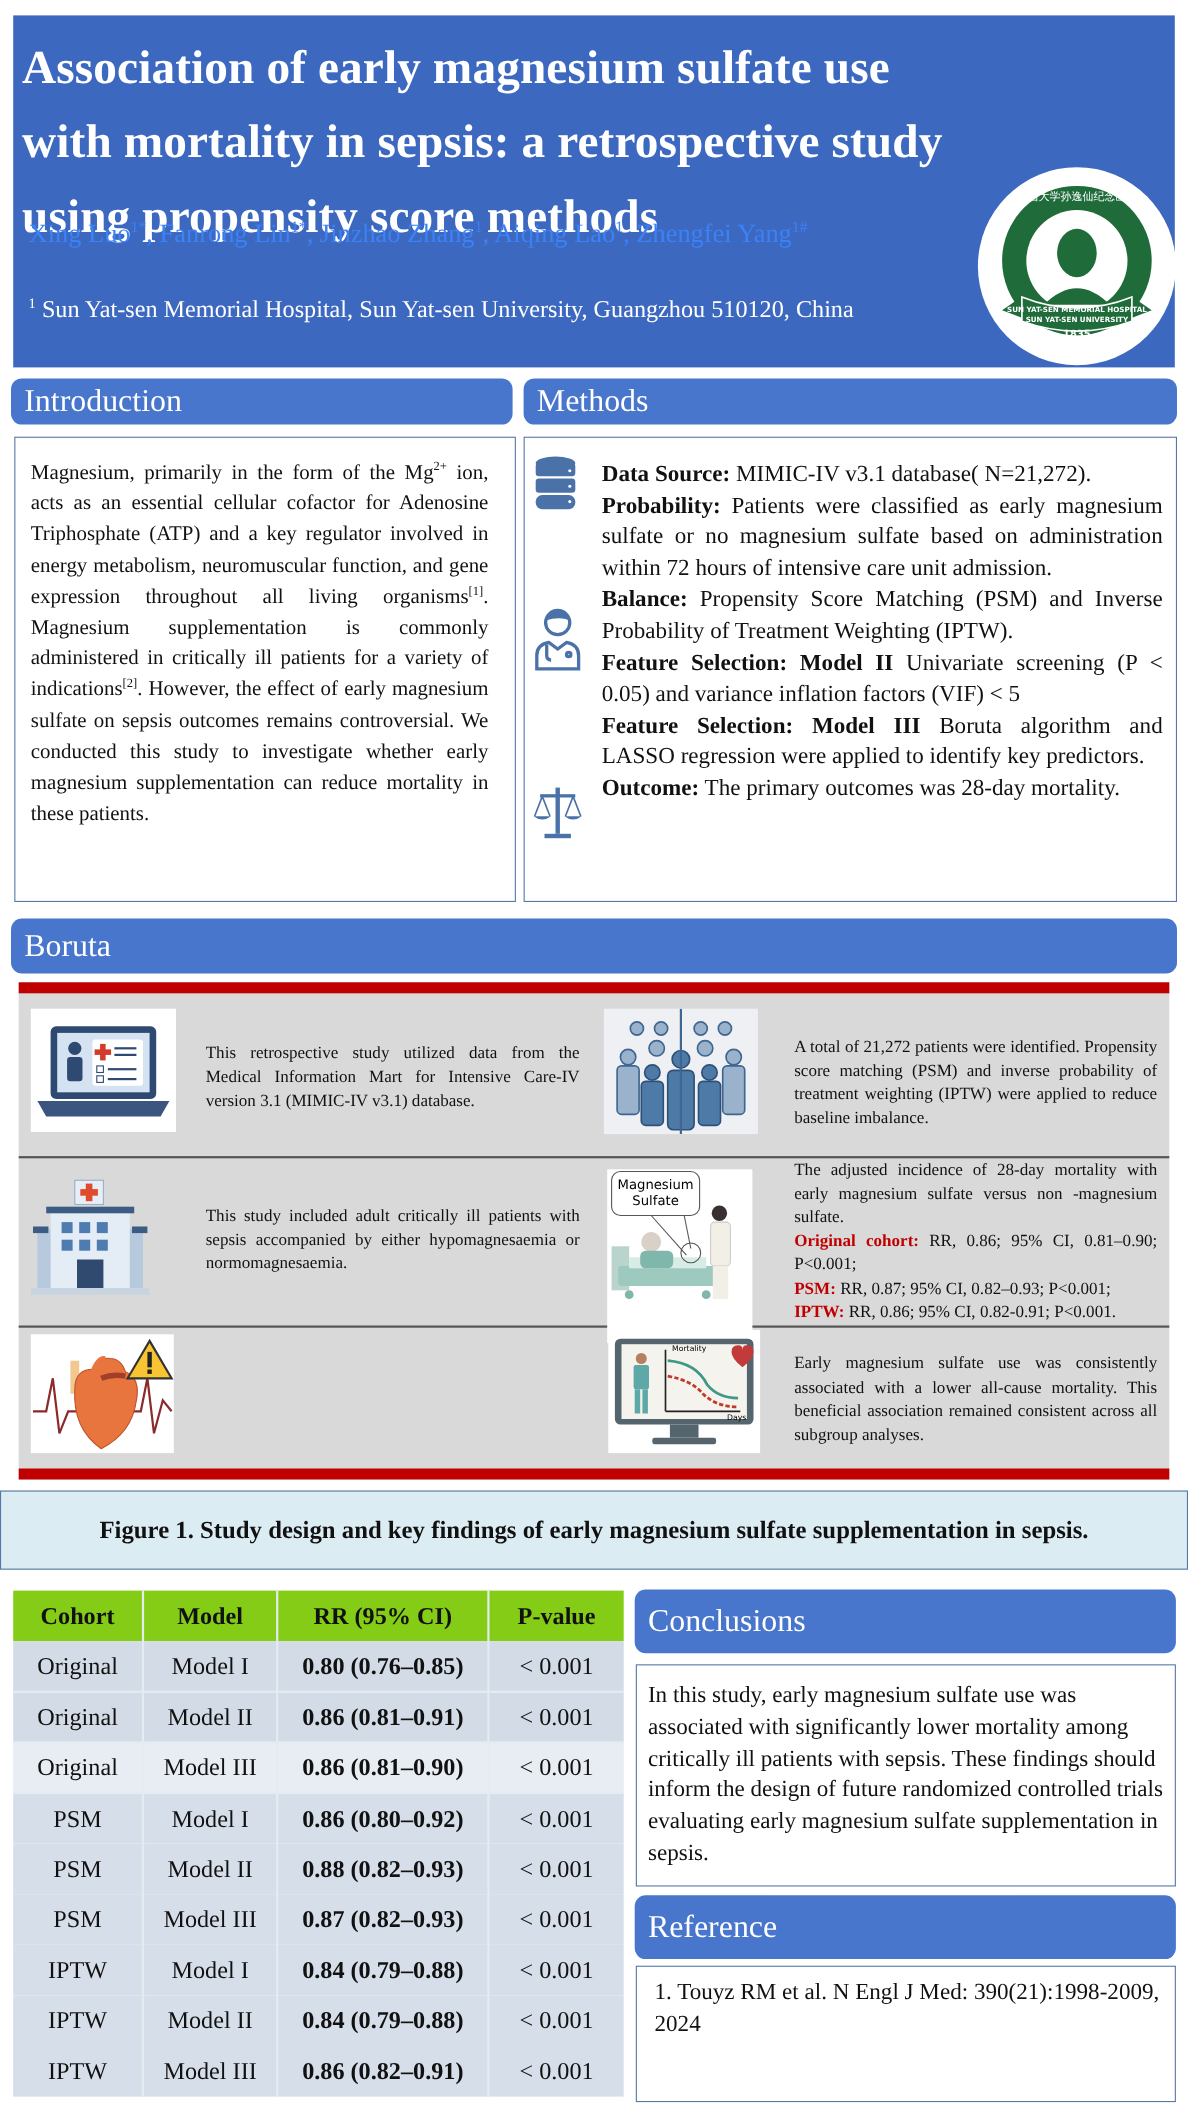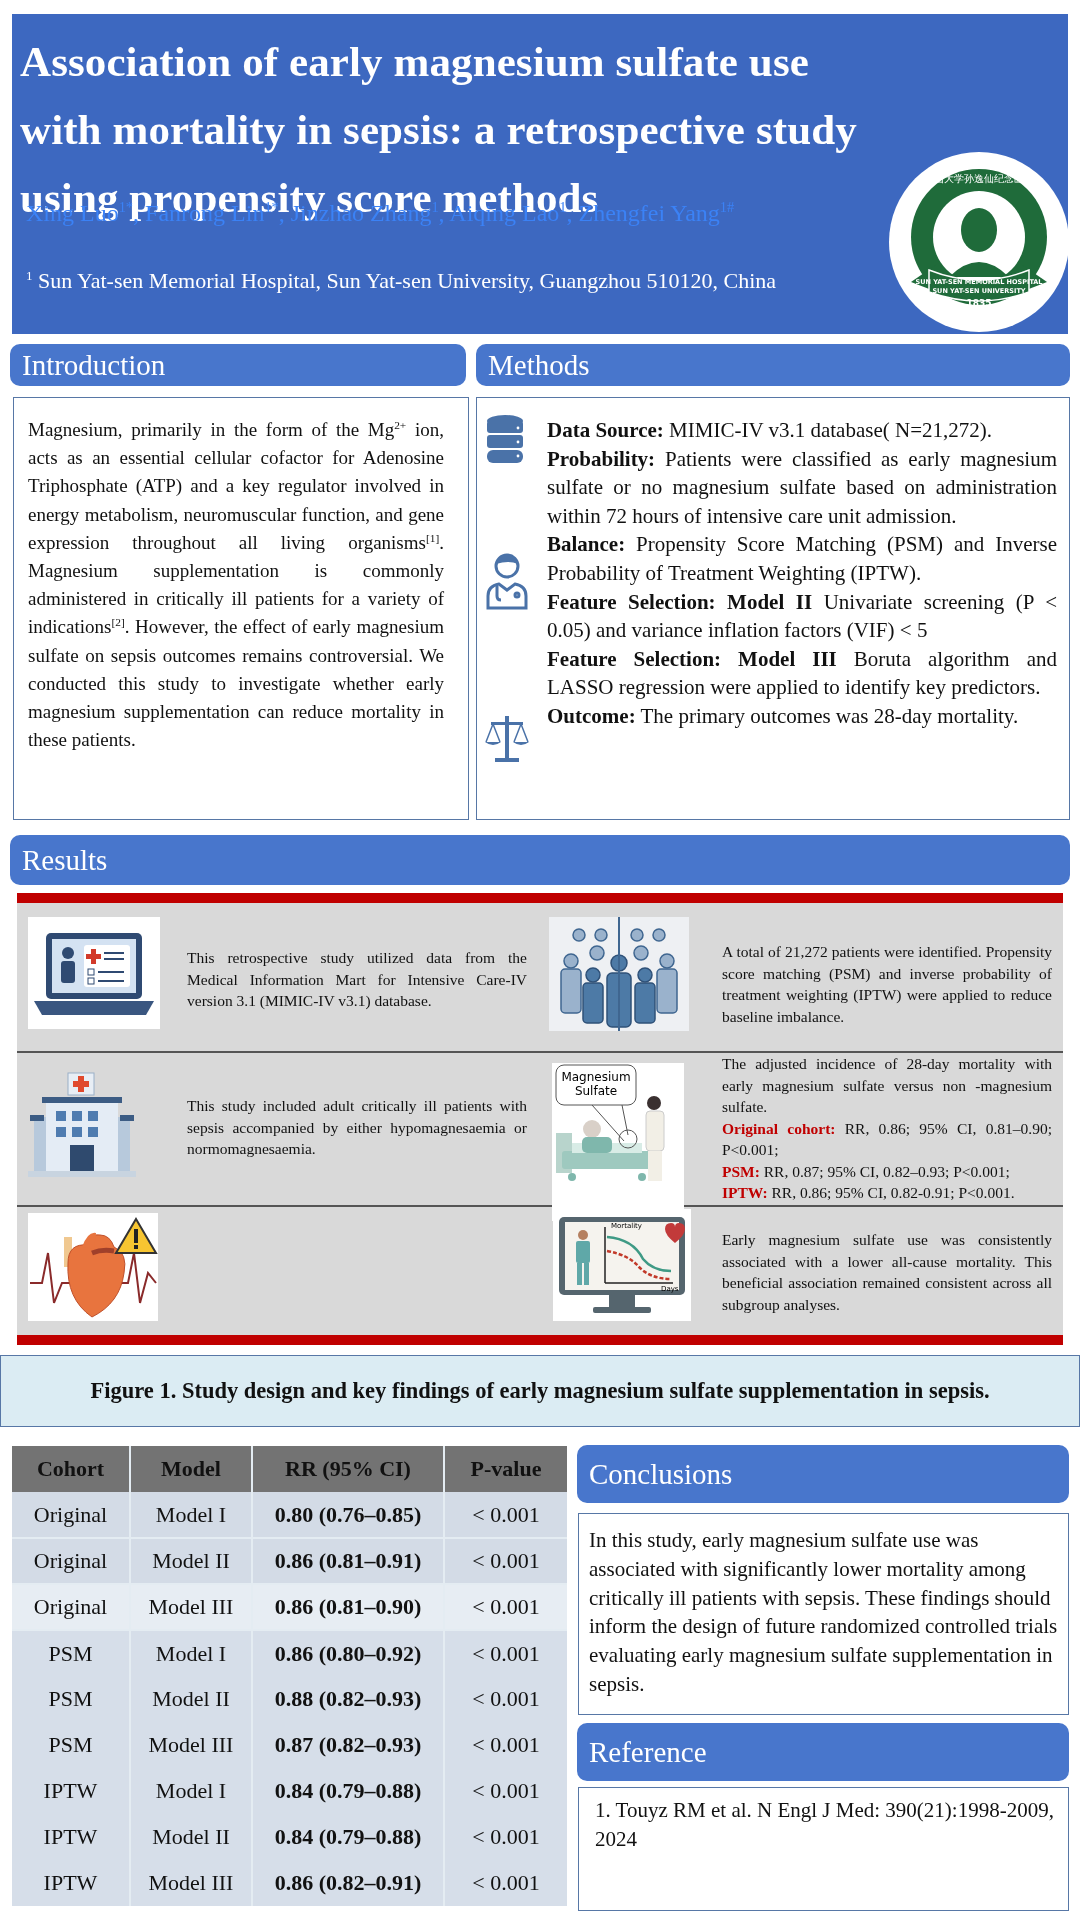--- a/index.html
+++ b/index.html
@@ -36,21 +36,21 @@
   .hline { position: absolute; left: 0; width: 1046px; height: 2px; background: #555; }
   .r-icon { position: absolute; background: #fff; }
   .r-text { position: absolute; font-size: 15.5px; line-height: 21.5px; text-align: justify; }
   .red { color: #c00000; font-weight: bold; }
 
   
   #fig-caption { left: 0px; top: 1355px; width: 1080px; height: 72px; background: #dbecf3; border: 1.5px solid #5777a6; font-weight: bold; font-size: 22.5px; text-align: center; line-height: 70px; }
 
   
   #rr-table { left: 12px; top: 1446px; width: 555px; border-collapse: collapse; font-size: 22px; }
-  #rr-table th { background: #737373; height: 46px; font-weight: bold; border-right: 2px solid #e4ecf2; }
+  #rr-table th { background: #84cc16; height: 46px; font-weight: bold; border-right: 2px solid #e4ecf2; }
   #rr-table td { height: 46px; text-align: center; border-right: 2px solid #e4ecf2; border-bottom: 2px solid #e4ecf2; }
   #rr-table tr.orig td { background: #d3dbe6; }
   #rr-table tr.orig.light td { background: #e7edf3; }
   #rr-table tr.other td { background: #d6dee9; border-bottom: none; }
   #rr-table td.rr { font-weight: bold; }
   #rr-table th:last-child, #rr-table td:last-child { border-right: none; }
 
   #concl-box { left: 578px; top: 1513px; width: 491px; height: 202px; padding: 12px 8px 0 10px; font-size: 21px; line-height: 28.8px; }
   #ref-box { left: 578px; top: 1787px; width: 491px; height: 124px; padding: 8px 4px 0 16px; font-size: 21px; line-height: 28.5px; }
 </style>
@@ -134,21 +134,21 @@
   <div id="methods-text">
     <p><b>Data Source:</b><span> MIMIC-IV v3.1 database( N=21,272).</span></p>
     <p><b>Probability:</b><span> Patients were classified as early magnesium sulfate or no magnesium sulfate based on administration within 72 hours of intensive care unit admission.</span></p>
     <p><b>Balance:</b><span> Propensity Score Matching (PSM) and Inverse Probability of Treatment Weighting (IPTW).</span></p>
     <p><b>Feature Selection: Model II</b><span> Univariate screening (P &lt; 0.05) and  variance inflation factors (VIF) &lt; 5</span></p>
     <p><b>Feature Selection: Model III</b><span> Boruta algorithm and LASSO regression were applied to identify key predictors.</span></p>
     <p><b>Outcome:</b><span> The primary outcomes was 28-day mortality.</span></p>
   </div>
 </div>
 
-<div class="abs bar" id="results-bar">Results</div>
+<div class="abs bar" id="results-bar">Boruta</div>
 <div class="abs" id="results-panel">
   <div class="redline" style="top:0;"></div>
   <div class="hline" style="top:158px;"></div>
   <div class="hline" style="top:312px;"></div>
   <div class="redline" style="top:442px;"></div>
 
   <div class="r-icon" style="left:11px;top:24px;width:132px;height:112px;">
     <svg width="132" height="112" viewBox="0 0 132 112">
         <rect x="18" y="16" width="96" height="66" rx="5" fill="#2f4a72"></rect>
         <rect x="24" y="22" width="84" height="54" fill="#d4e2f2"></rect>

